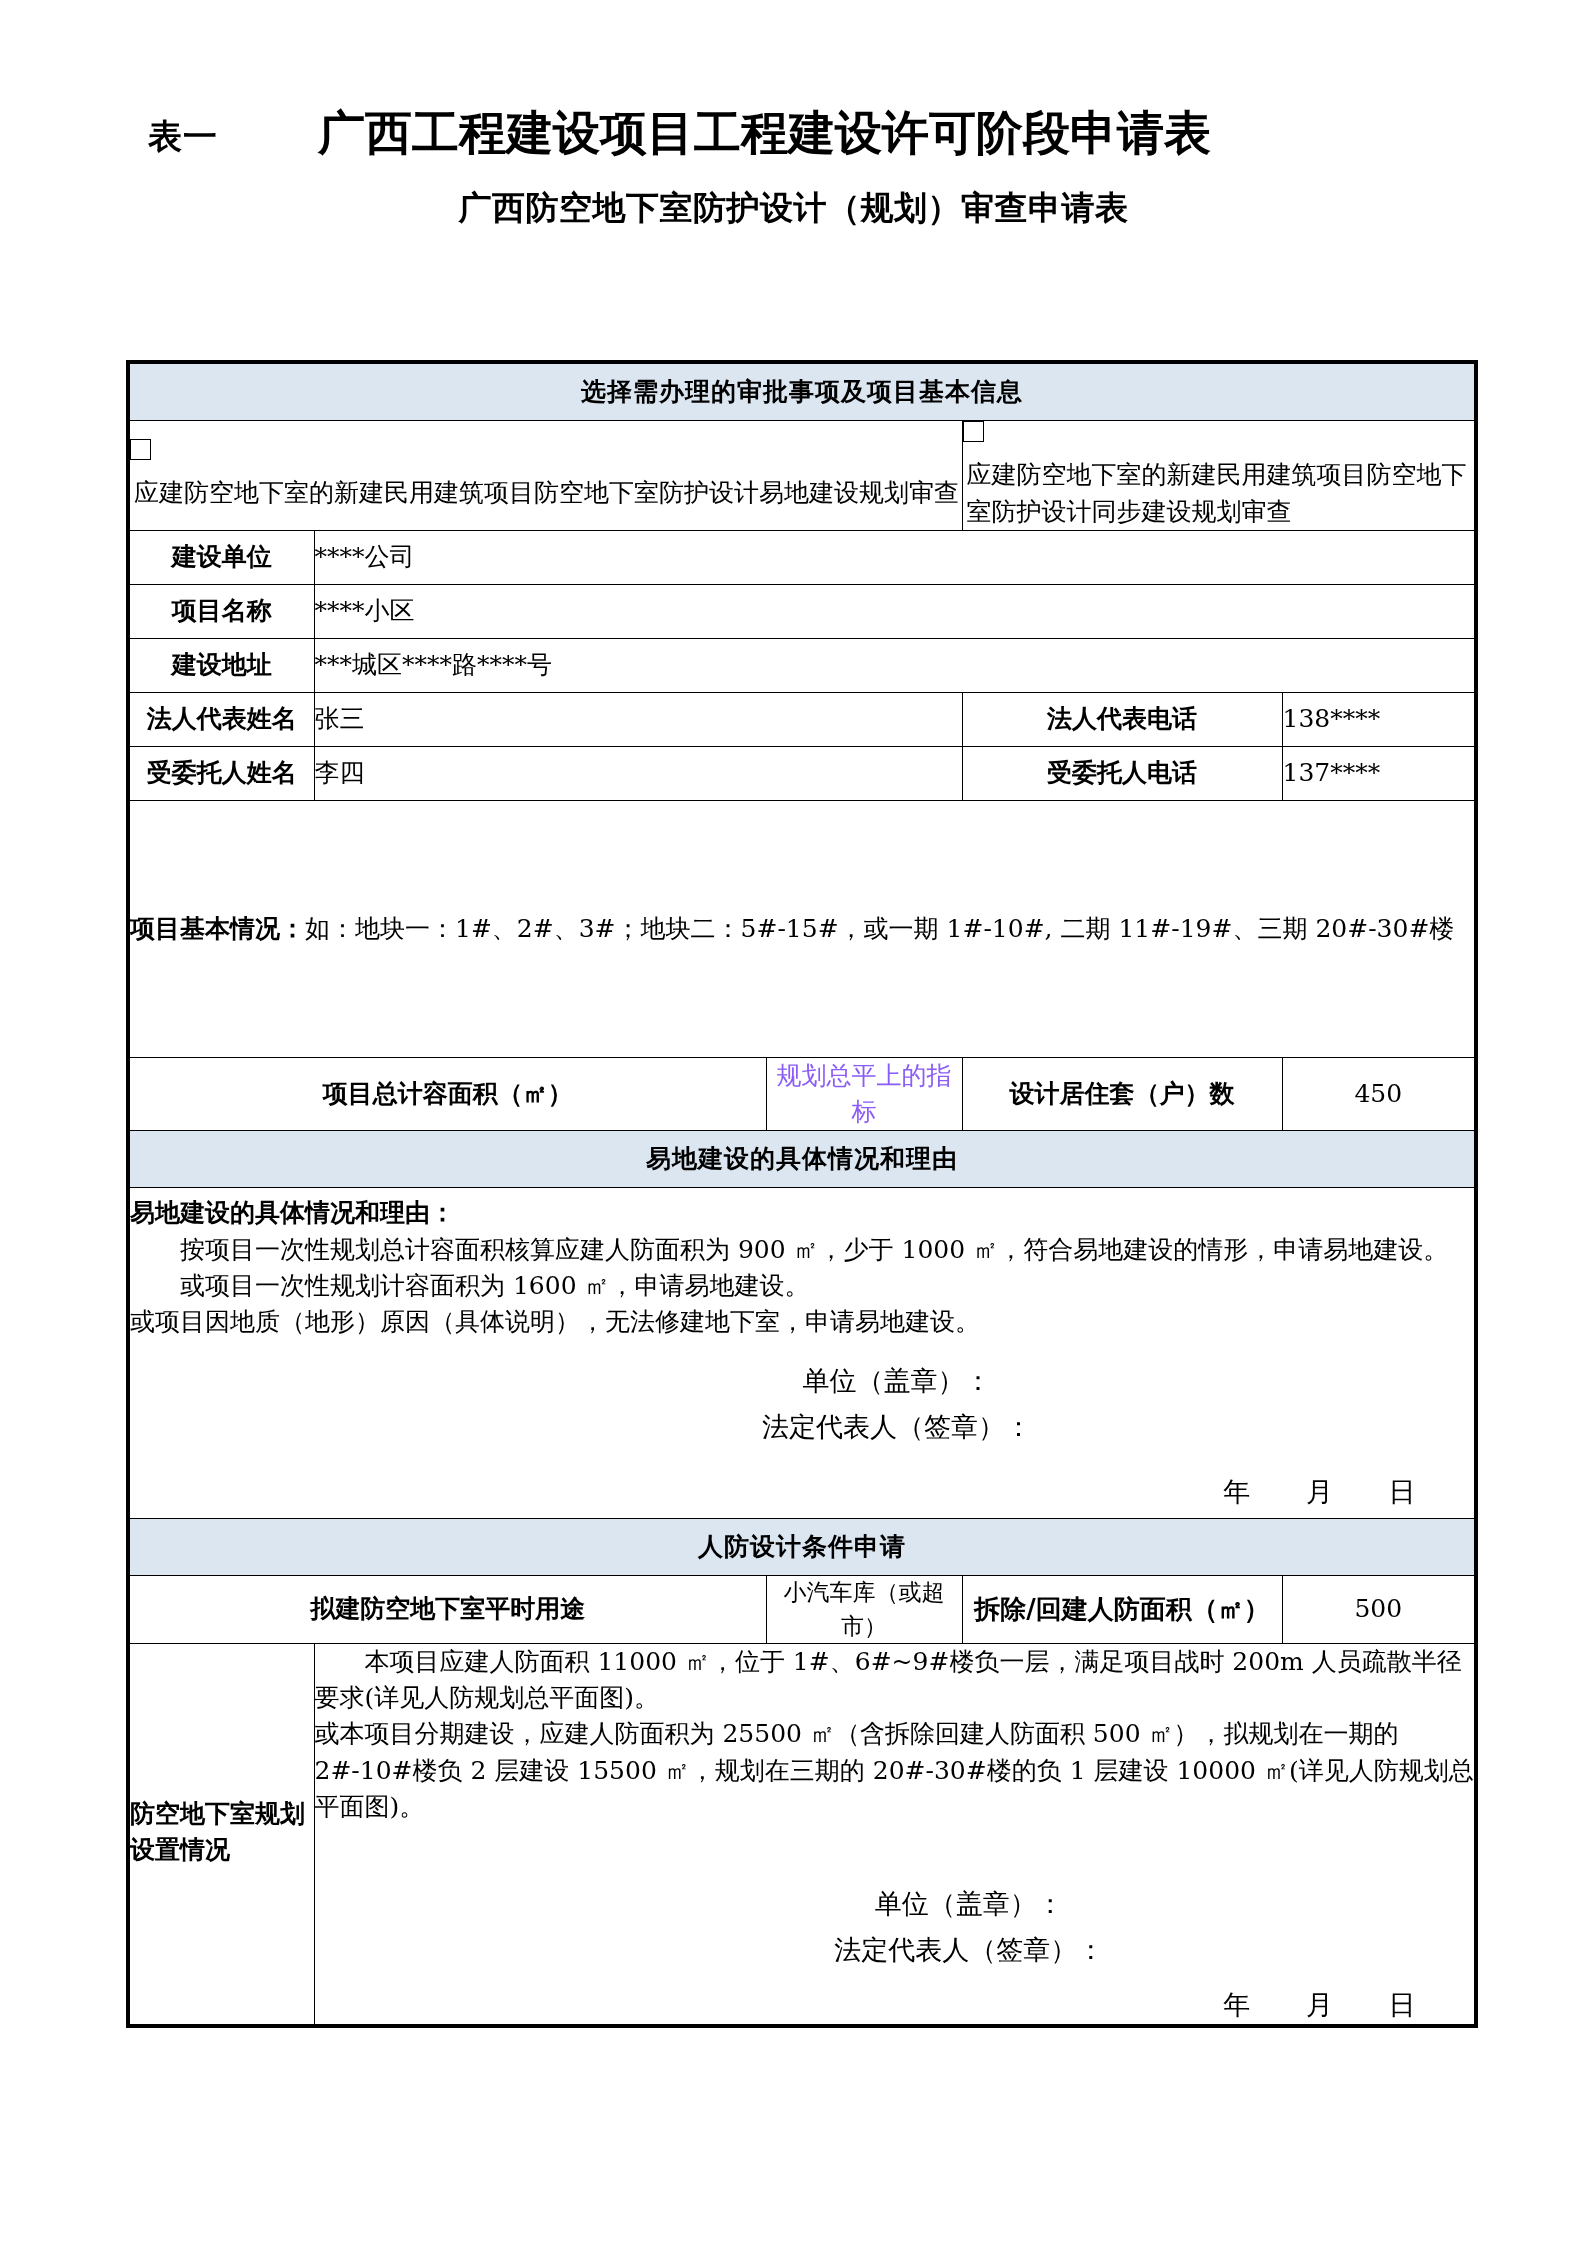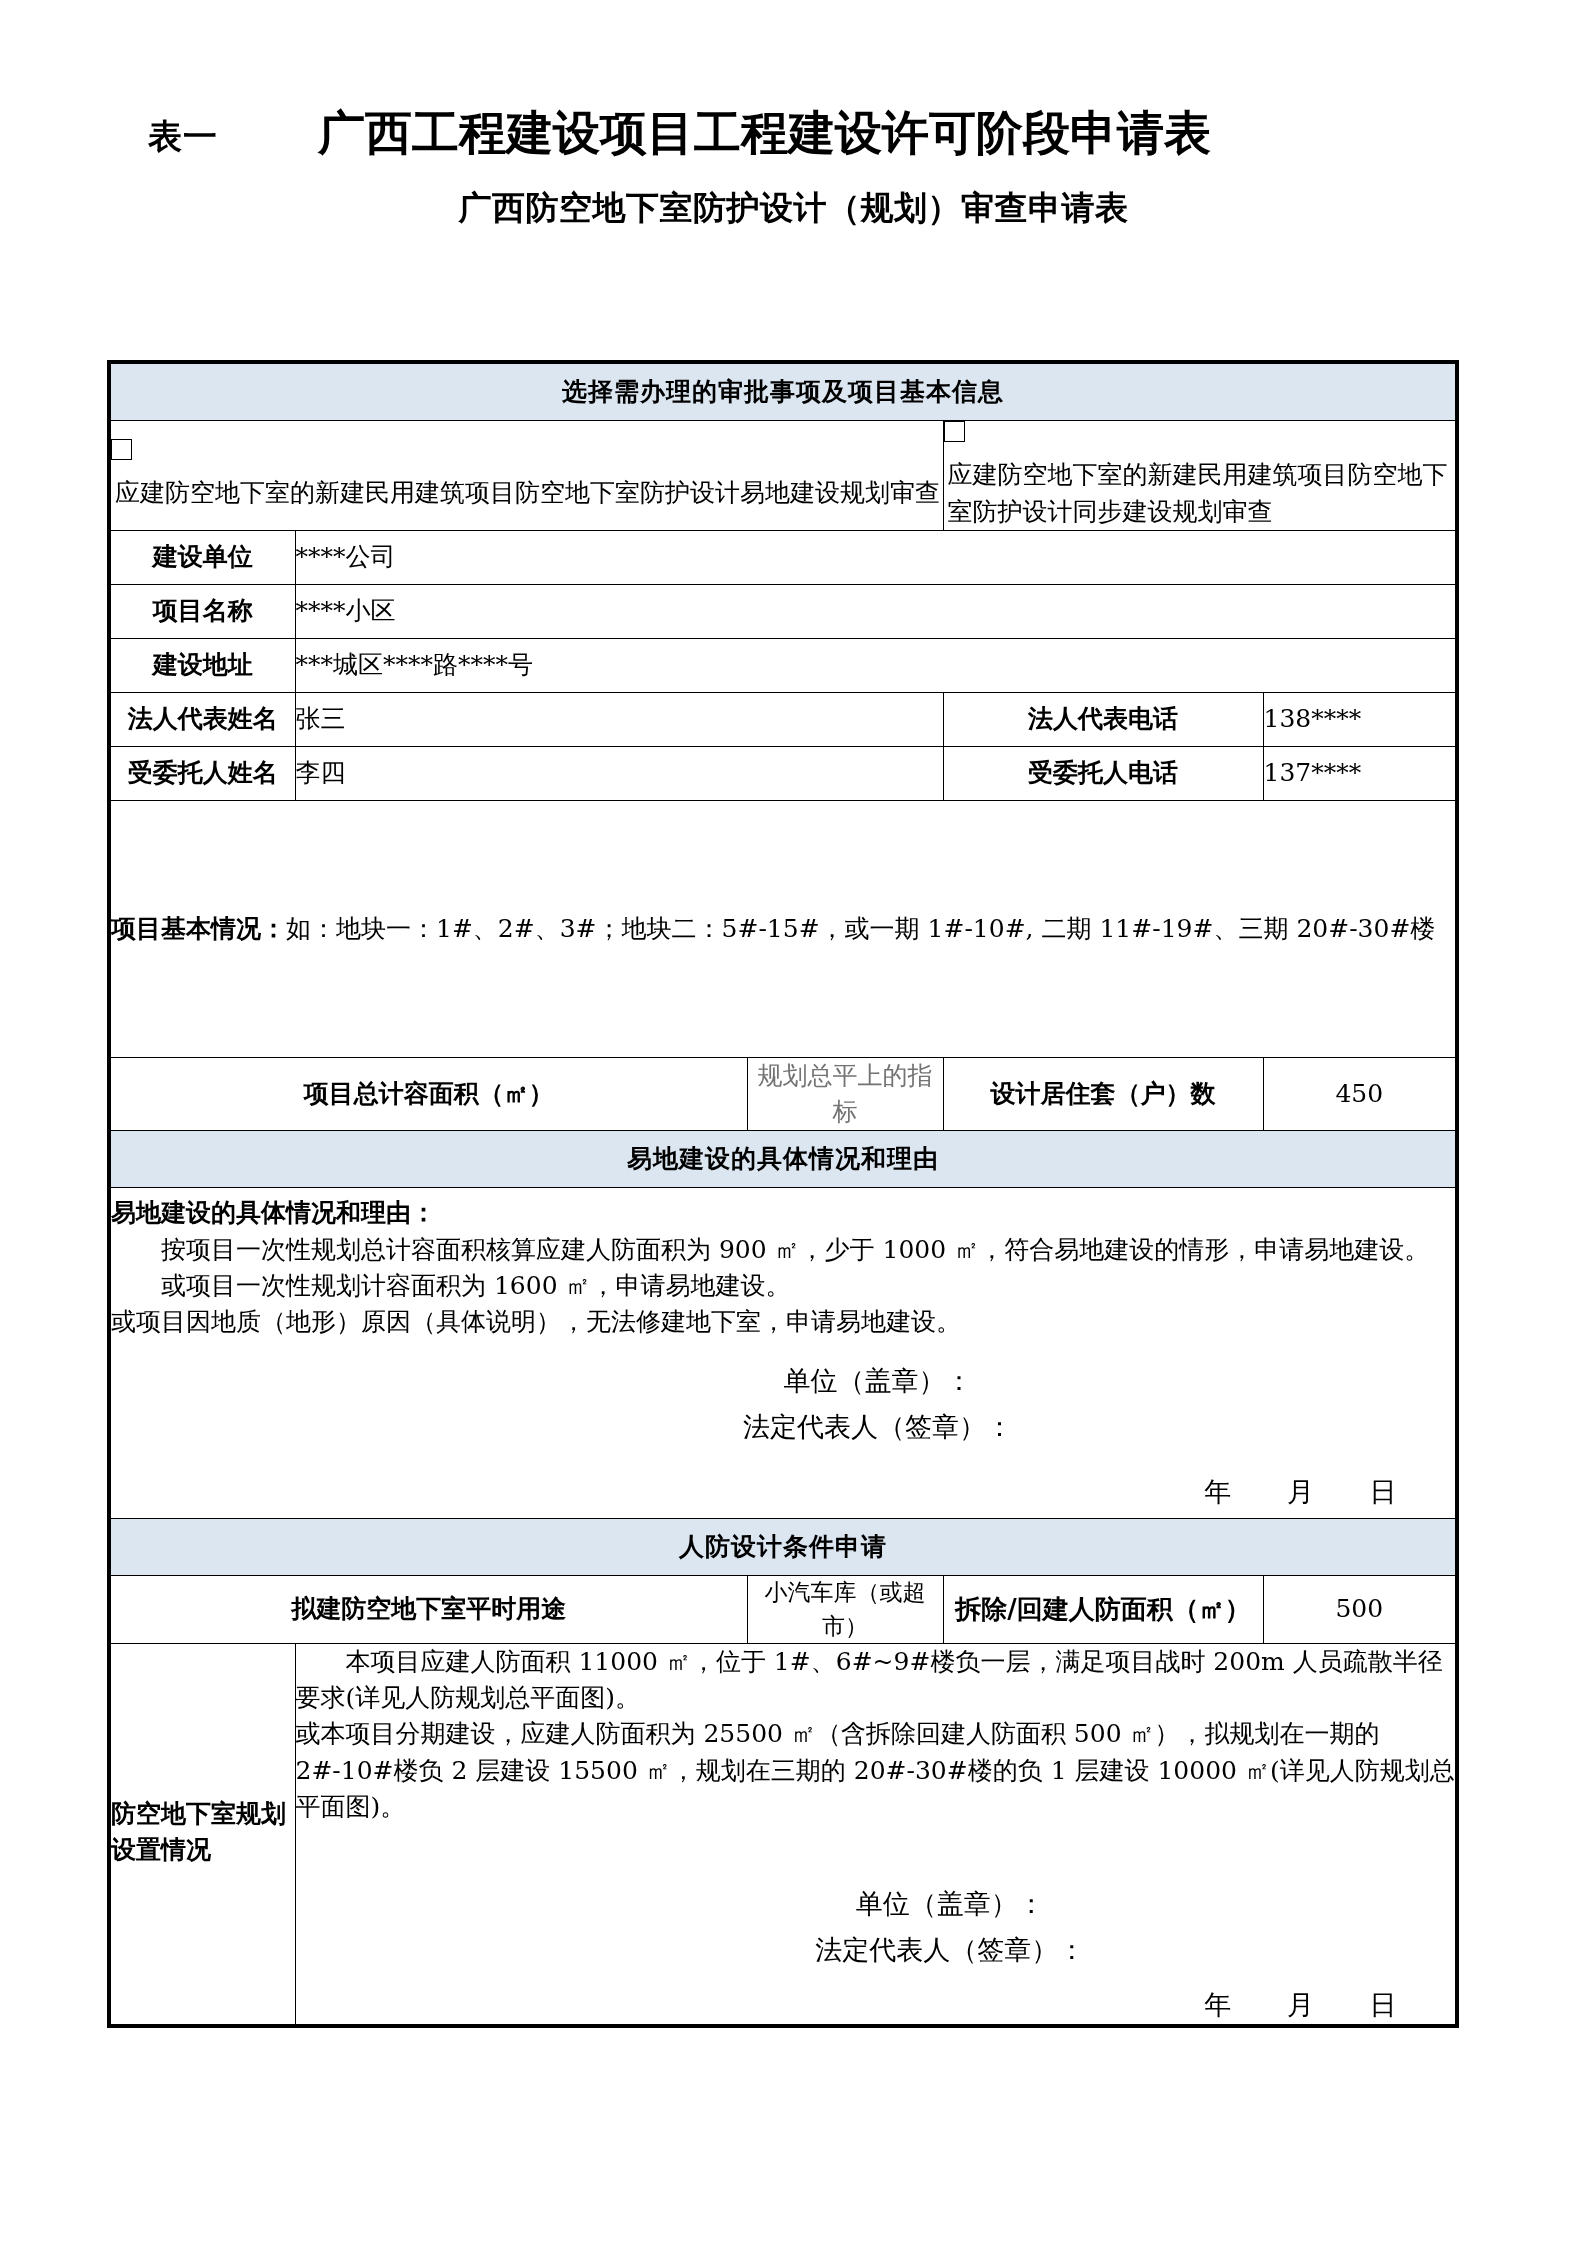--- a/index.html
+++ b/index.html
@@ -55,21 +55,21 @@
     font-size: 33px;
     font-weight: bold;
     font-family: "DejaVu Sans", "Liberation Sans", sans-serif;
     margin-top: 12px;
     letter-spacing: 0.5px;
   }
 
   
   .form-table {
     position: absolute;
-    left: 107px;
+    left: 126px;
     top: 272px;
     width: 1348px;
     border-collapse: collapse;
     table-layout: fixed;
     border: 4px solid #000;
   }
   .form-table td {
     border: 1px solid #000;
     padding: 0;
     vertical-align: middle;
@@ -131,21 +131,21 @@
     vertical-align: top;
     font-size: 27px;
     line-height: 1.52;
     height: 256px;
   }
   .para-cell b { font-weight: bold; }
 
   .gray-hint {
     text-align: center;
     font-size: 22px;
-    color: #737373;
+    color: #8b5cf6;
     font-family: "DejaVu Sans", "Liberation Sans", sans-serif;
   }
 
   .body-cell {
     padding: 10px 12px 12px 12px;
     vertical-align: top;
     font-size: 27px;
     line-height: 1.55;
     margin-top: 14px;
   }

